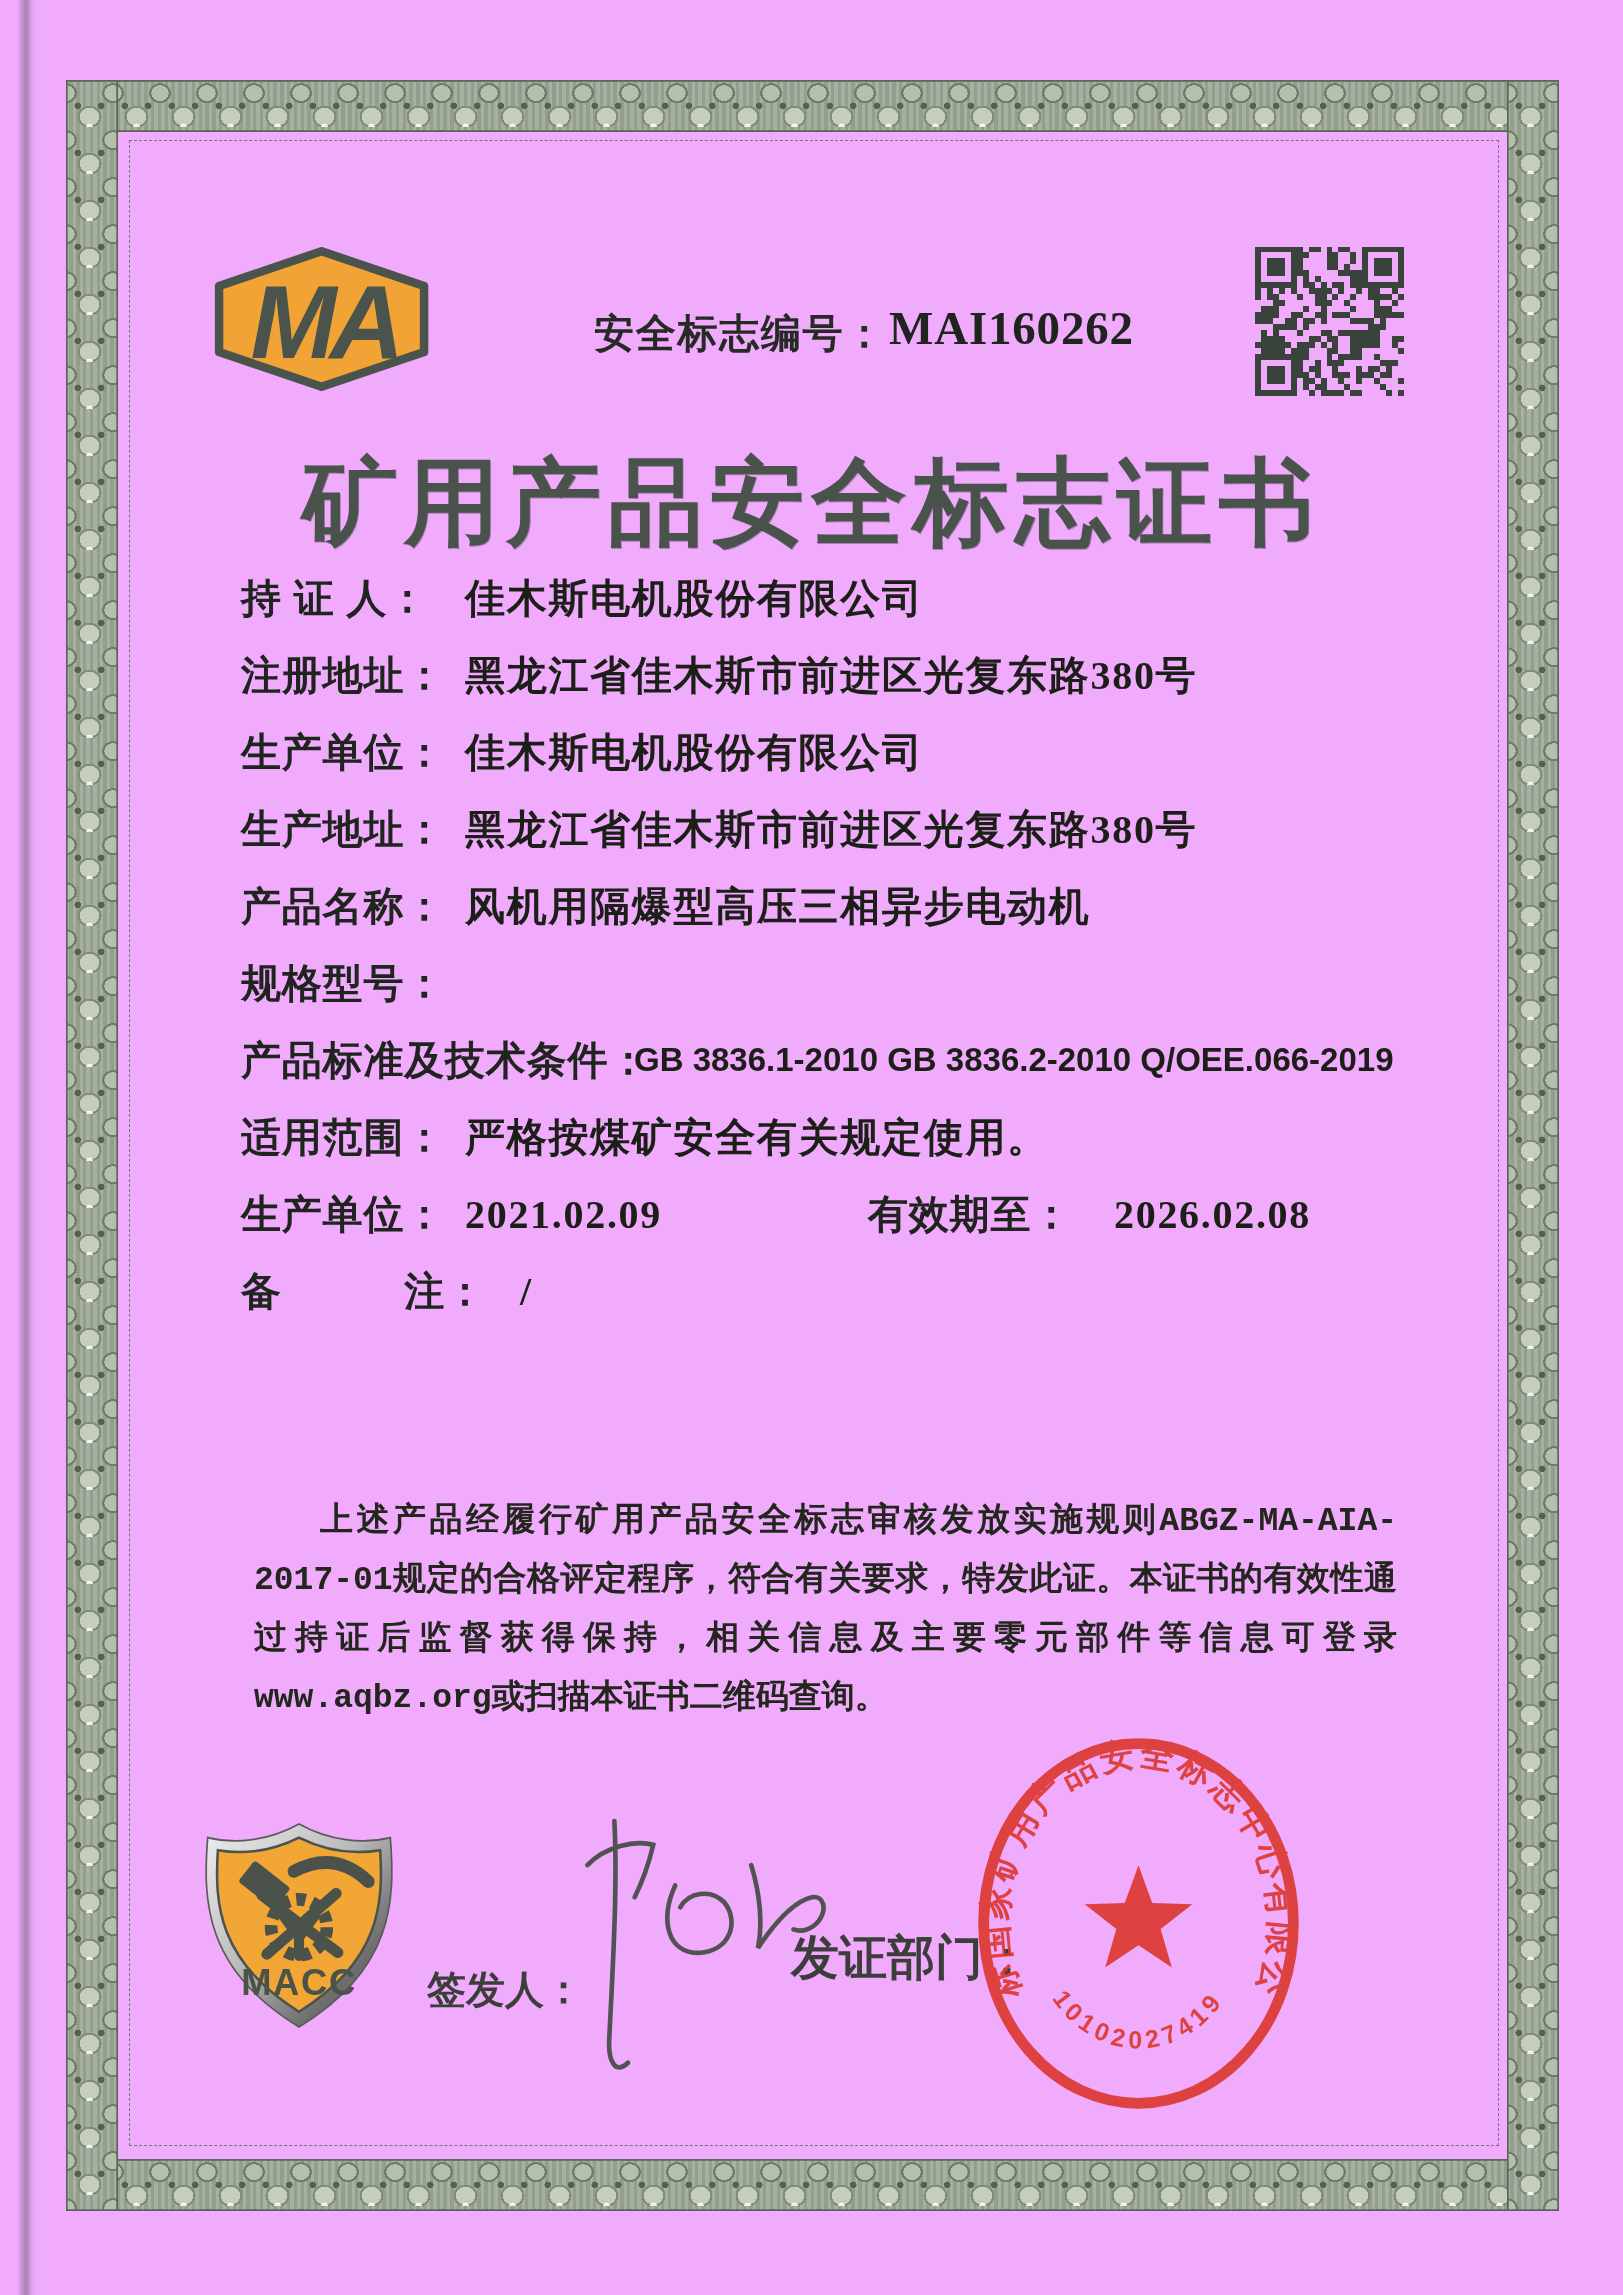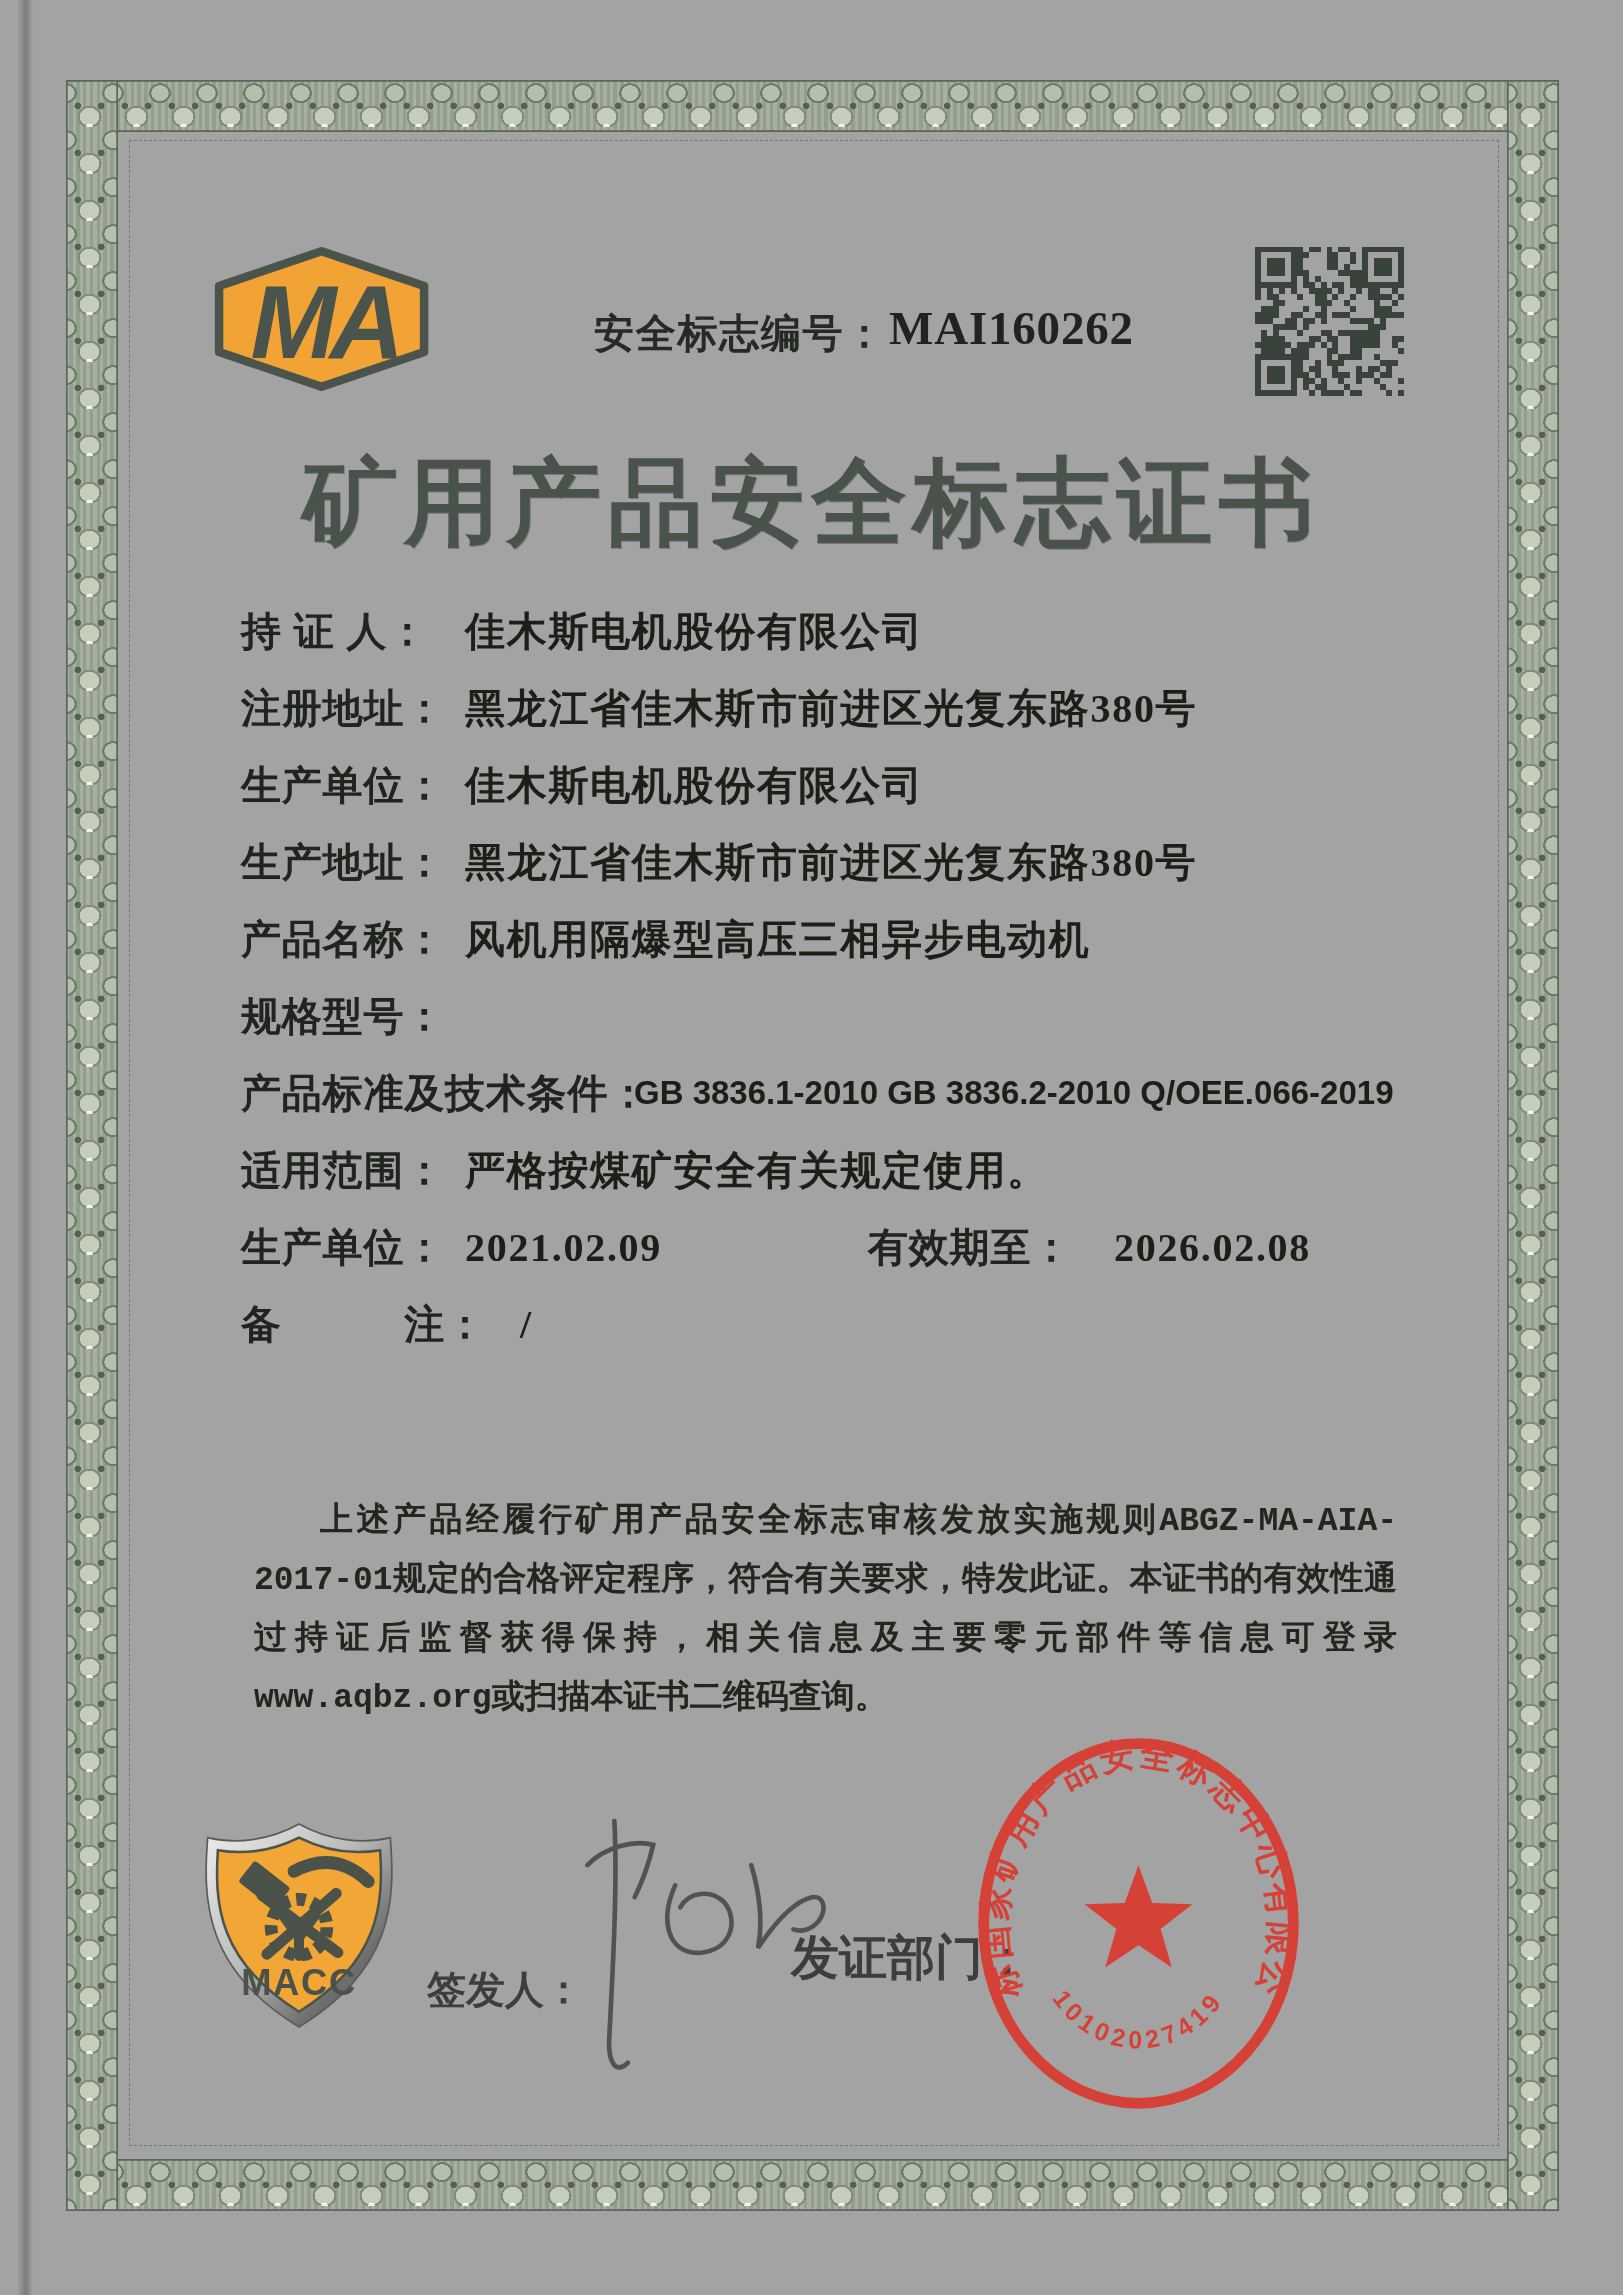--- a/index.html
+++ b/index.html
@@ -1,19 +1,19 @@
 <!DOCTYPE html>
 <html style="font-size:13.5px"><head>
 <meta charset="utf-8">
 <style>
   html,body{margin:0;padding:0;background:#ffffff;}
   .page{
     position:relative;
     width:1623px;height:2295px;
-    background:#a3a3a3;
+    background:#f0abfc;
     overflow:hidden;
     font-family:"Liberation Sans", sans-serif;
     color:#1f2119;
   }
   
   .scan-edge{
     position:absolute;left:17px;top:0;width:20px;height:2295px;
     background:linear-gradient(to right, rgba(40,40,40,0), rgba(60,60,60,.38) 45%, rgba(150,150,150,.15) 78%, rgba(0,0,0,0));
   }
   
@@ -53,21 +53,21 @@
   .qr{position:absolute;left:1255px;top:245px;width:149px;height:152px;}
   .title{
     position:absolute;left:0;right:0;top:440px;
     text-align:center;
     font-family:"Liberation Serif", serif;
     font-size:95px;font-weight:800;letter-spacing:6.8px;
     color:#49534C;white-space:nowrap;
     text-shadow:0.8px 0.8px 0 rgba(40,48,42,.35);
   }
   
-  .fields{position:absolute;left:241px;top:592px;width:1184px;}
+  .fields{position:absolute;left:241px;top:559px;width:1184px;}
   .row{position:relative;height:77px;}
   .lbl{
     position:absolute;left:0;top:50%;transform:translateY(-50%);
     font-size:40px;font-weight:800;color:#20241f;white-space:nowrap;letter-spacing:0.8px;
   }
   .val{
     position:absolute;left:224px;top:50%;transform:translateY(-50%);
     font-family:"Liberation Serif", serif;
     font-size:40px;font-weight:700;color:#1c1f18;white-space:nowrap;letter-spacing:1.7px;
   }

